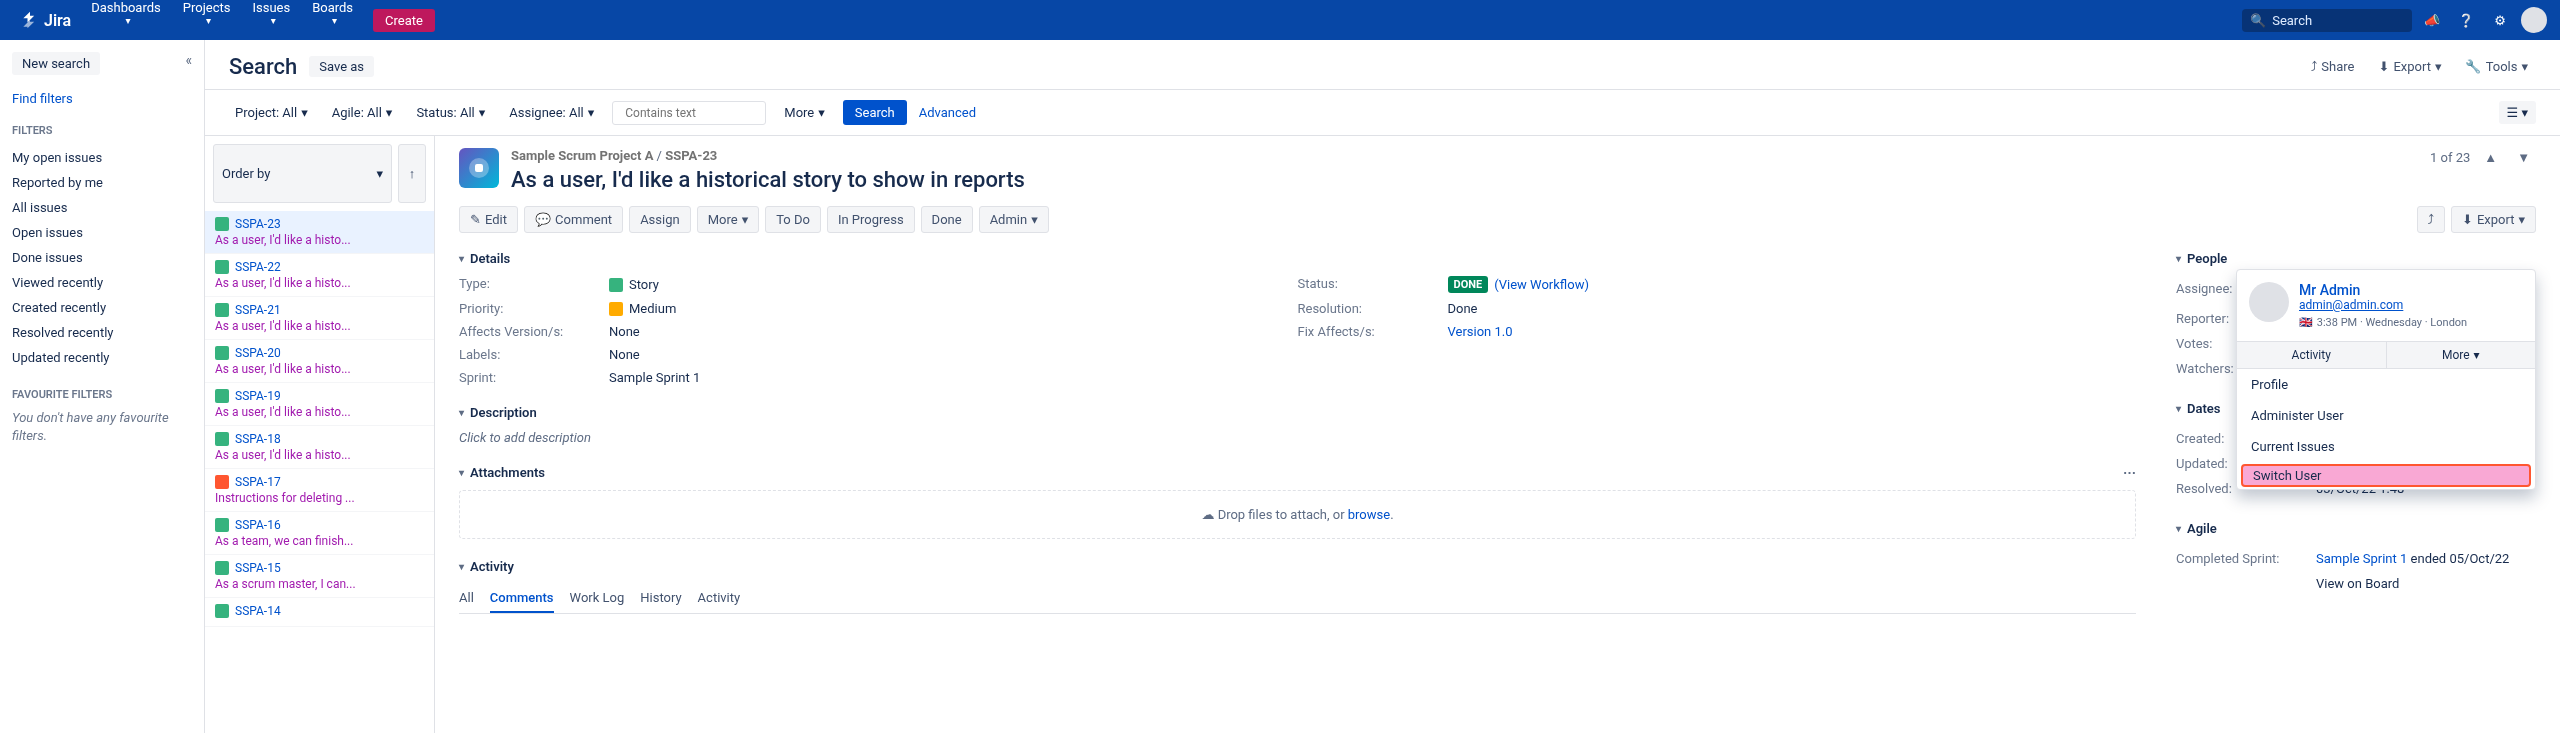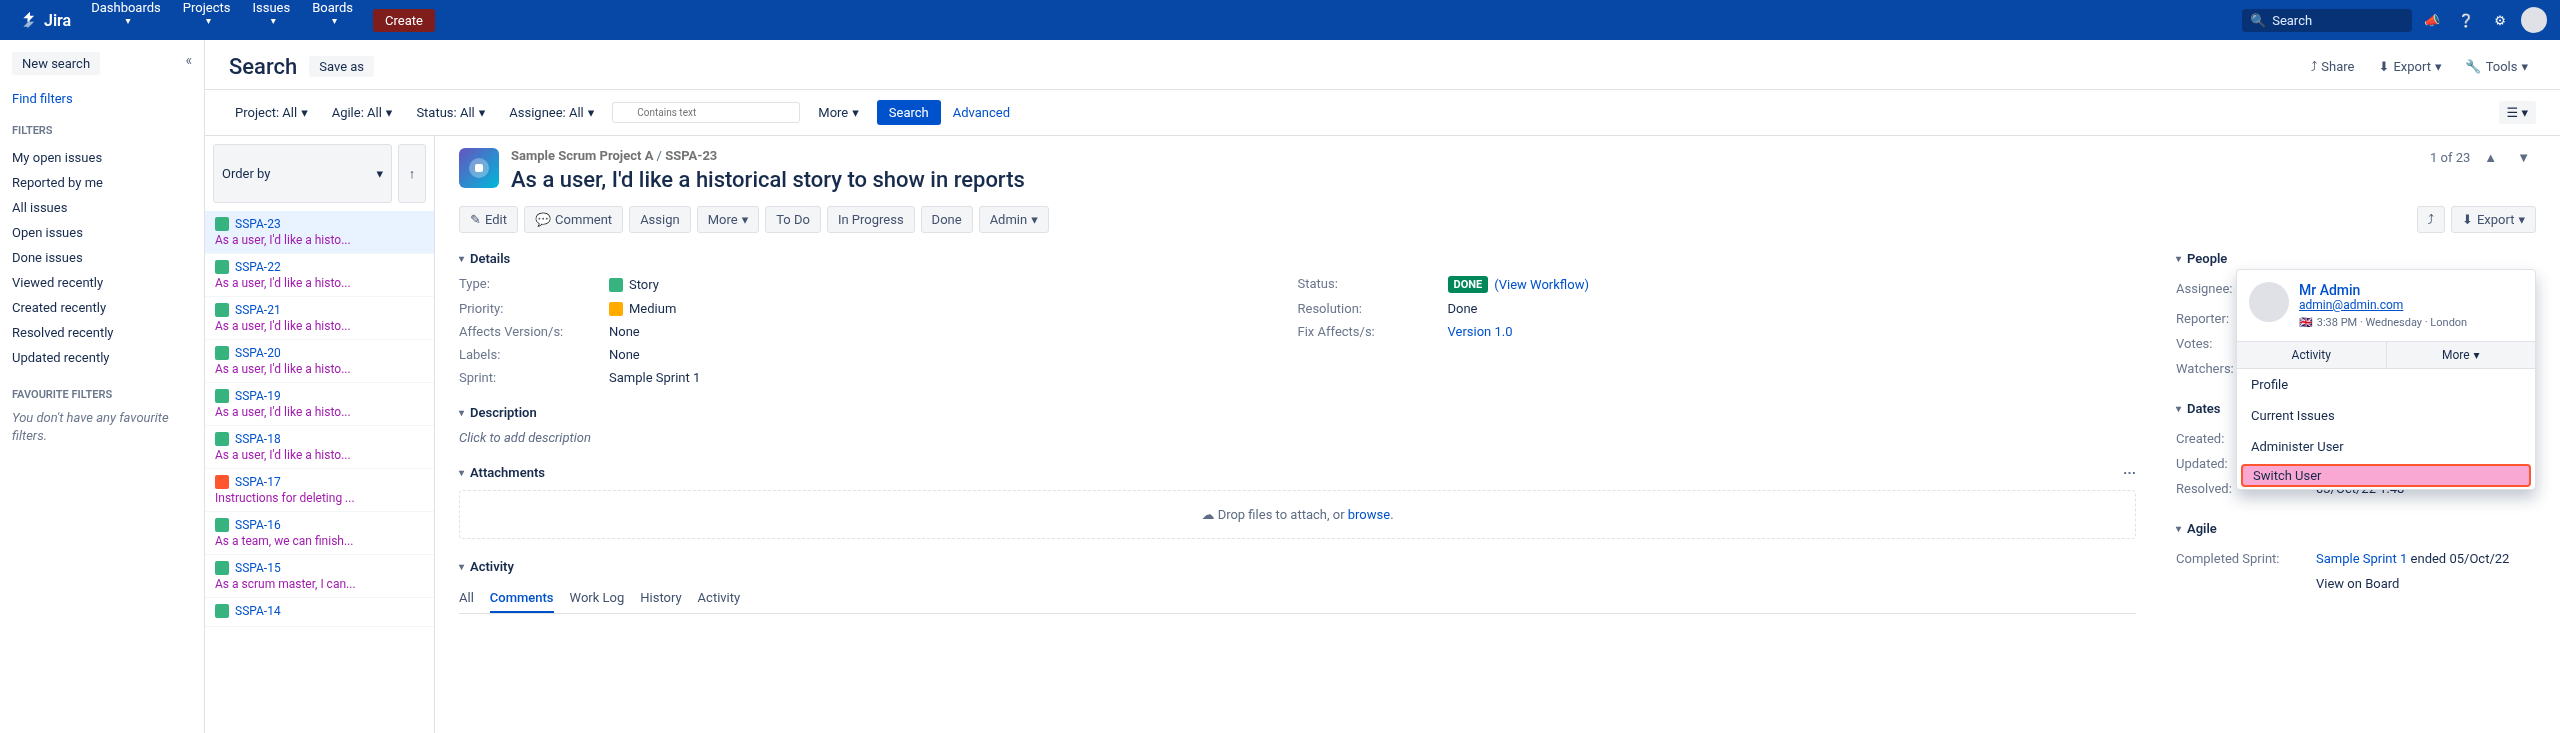--- a/index.html
+++ b/index.html
@@ -3,21 +3,21 @@
 <meta charset="utf-8">
 <style>
 * { margin: 0; padding: 0; box-sizing: border-box; font-family: -apple-system, BlinkMacSystemFont, "Segoe UI", Roboto, sans-serif; }
 body { font-size: 13px; color: #172b4d; background: #fff; }
 .top-nav { background: #0747a6; height: 40px; display: flex; align-items: center; padding: 0 12px; color: #fff; }
 .nav-left { display: flex; align-items: center; gap: 2px; }
 .logo { display: flex; align-items: center; font-weight: 600; font-size: 16px; padding: 0 8px; }
 .logo svg { width: 20px; height: 20px; margin-right: 4px; fill: #fff; }
 .nav-item { padding: 0 10px; height: 40px; display: flex; align-items: center; cursor: pointer; font-size: 13px; flex-direction: column; }
 .nav-item .chev { margin-left: 4px; font-size: 10px; }
-.create-btn { background: #7f1d1d; padding: 4px 12px; border-radius: 3px; margin-left: 8px; font-size: 13px; }
+.create-btn { background: #be185d; padding: 4px 12px; border-radius: 3px; margin-left: 8px; font-size: 13px; }
 .nav-right { margin-left: auto; display: flex; align-items: center; gap: 6px; }
 .search-box { background: rgba(9,30,66,.48); border-radius: 4px; padding: 4px 8px; display: flex; align-items: center; width: 170px; }
 .search-box input { background: transparent; border: none; color: #fff; outline: none; width: 100%; font-size: 13px; }
 .search-box input::placeholder { color: #deebff; }
 .nav-icon { width: 28px; height: 28px; display: flex; align-items: center; justify-content: center; border-radius: 50%; cursor: pointer; }
 .avatar-circle { width: 26px; height: 26px; border-radius: 50%; background: #dfe1e6; }
 
 .main-layout { display: flex; height: calc(100vh - 40px); }
 .left-sidebar { width: 205px; border-right: 1px solid #dfe1e6; padding: 12px; overflow-y: auto; flex-shrink: 0; }
 .ns-btn { background: #f4f5f7; padding: 4px 10px; border-radius: 3px; display: inline-block; font-size: 13px; }
@@ -29,21 +29,21 @@
 
 .content { flex: 1; display: flex; flex-direction: column; overflow: hidden; }
 .search-header { padding: 14px 24px 10px; display: flex; align-items: center; gap: 12px; border-bottom: 1px solid #dfe1e6; }
 .search-title { font-size: 22px; font-weight: 500; }
 .save-as { background: #f4f5f7; padding: 3px 10px; border-radius: 3px; font-size: 13px; }
 .header-right { margin-left: auto; display: flex; gap: 8px; }
 .hdr-btn { display: flex; align-items: center; gap: 4px; padding: 4px 8px; cursor: pointer; font-size: 13px; color: #42526e; }
 
 .filter-bar { padding: 10px 24px; display: flex; align-items: center; gap: 12px; border-bottom: 1px solid #dfe1e6; }
 .filter-pill { padding: 4px 6px; cursor: pointer; font-size: 13px; display: flex; align-items: center; gap: 4px; }
-.contains-input { border: 1px solid #dfe1e6; border-radius: 3px; padding: 4px 24px; width: 188px; font-size: 10px; }
+.contains-input { border: 1px solid #dfe1e6; border-radius: 3px; padding: 4px 12px; width: 154px; font-size: 12px; }
 .search-btn { background: #0052cc; color: #fff; padding: 5px 12px; border-radius: 3px; font-size: 13px; border: none; cursor: pointer; }
 .adv-link { color: #0052cc; cursor: pointer; font-size: 13px; }
 .view-toggle { margin-left: auto; background: #f4f5f7; padding: 4px 8px; border-radius: 3px; cursor: pointer; }
 
 .split-view { display: flex; flex: 1; overflow: hidden; }
 .issue-list { width: 230px; border-right: 1px solid #dfe1e6; overflow-y: auto; flex-shrink: 0; background: #fff; }
 .order-bar { display: flex; padding: 8px; gap: 6px; }
 .order-select { flex: 1; background: #f4f5f7; border: 1px solid #dfe1e6; border-radius: 3px; padding: 21px 8px; font-size: 13px; display: flex; justify-content: space-between; align-items: center; cursor: pointer; }
 .sort-btn { background: #f4f5f7; border: 1px solid #dfe1e6; border-radius: 3px; width: 28px; display: flex; align-items: center; justify-content: center; cursor: pointer; }
 .issue-item { padding: 6px 10px; border-bottom: 1px solid #f4f5f7; cursor: pointer; }
@@ -517,22 +517,22 @@
               </div>
               <div class="pc-tabs">
                 <div class="pc-tab">Activity</div>
                 <div class="pc-tab more">
                     <span>More</span>
                     <span>▾</span>
                   </div>
               </div>
               <div class="pc-menu">
                 <div class="pc-menu-item">Profile</div>
+                <div class="pc-menu-item">Administer User</div>
                 <div class="pc-menu-item">Current Issues</div>
-                <div class="pc-menu-item">Administer User</div>
                 <div class="pc-menu-item highlighted">Switch User</div>
               </div>
             </div>
           </div>
         </div>
       </div>
     </div>
   </div>
 </div>
 

